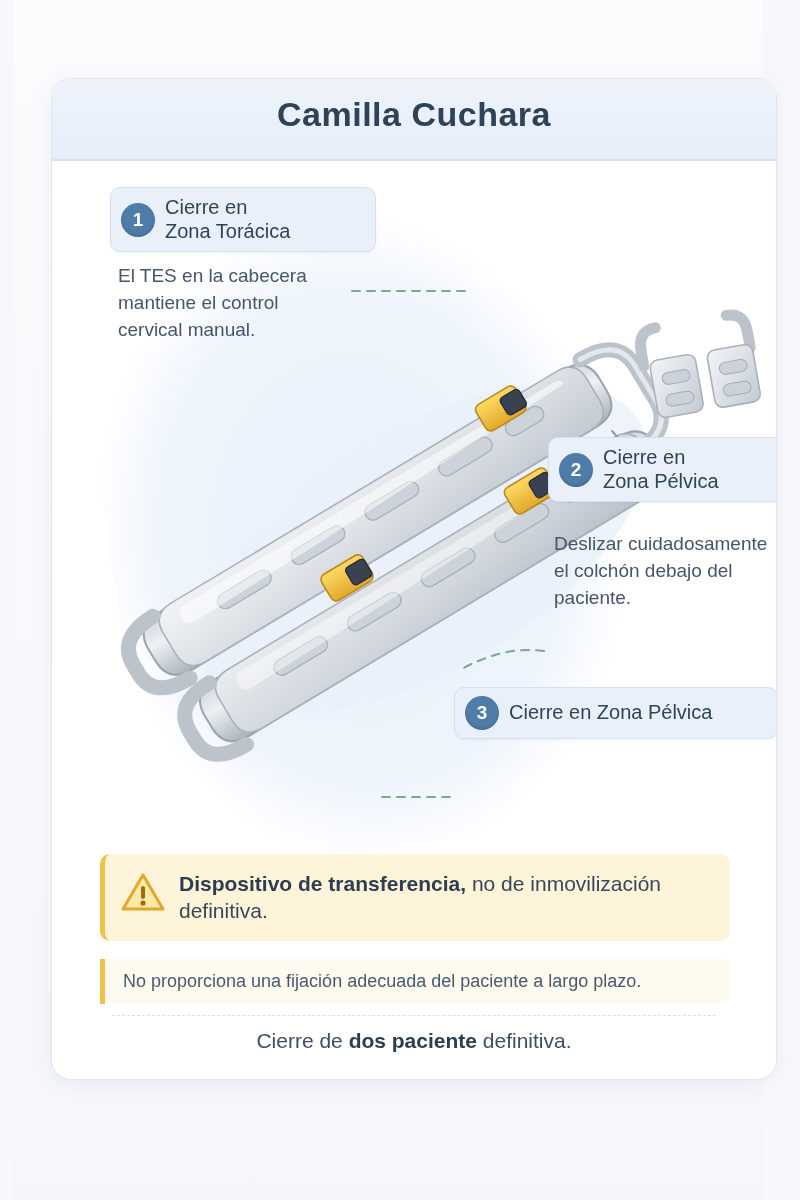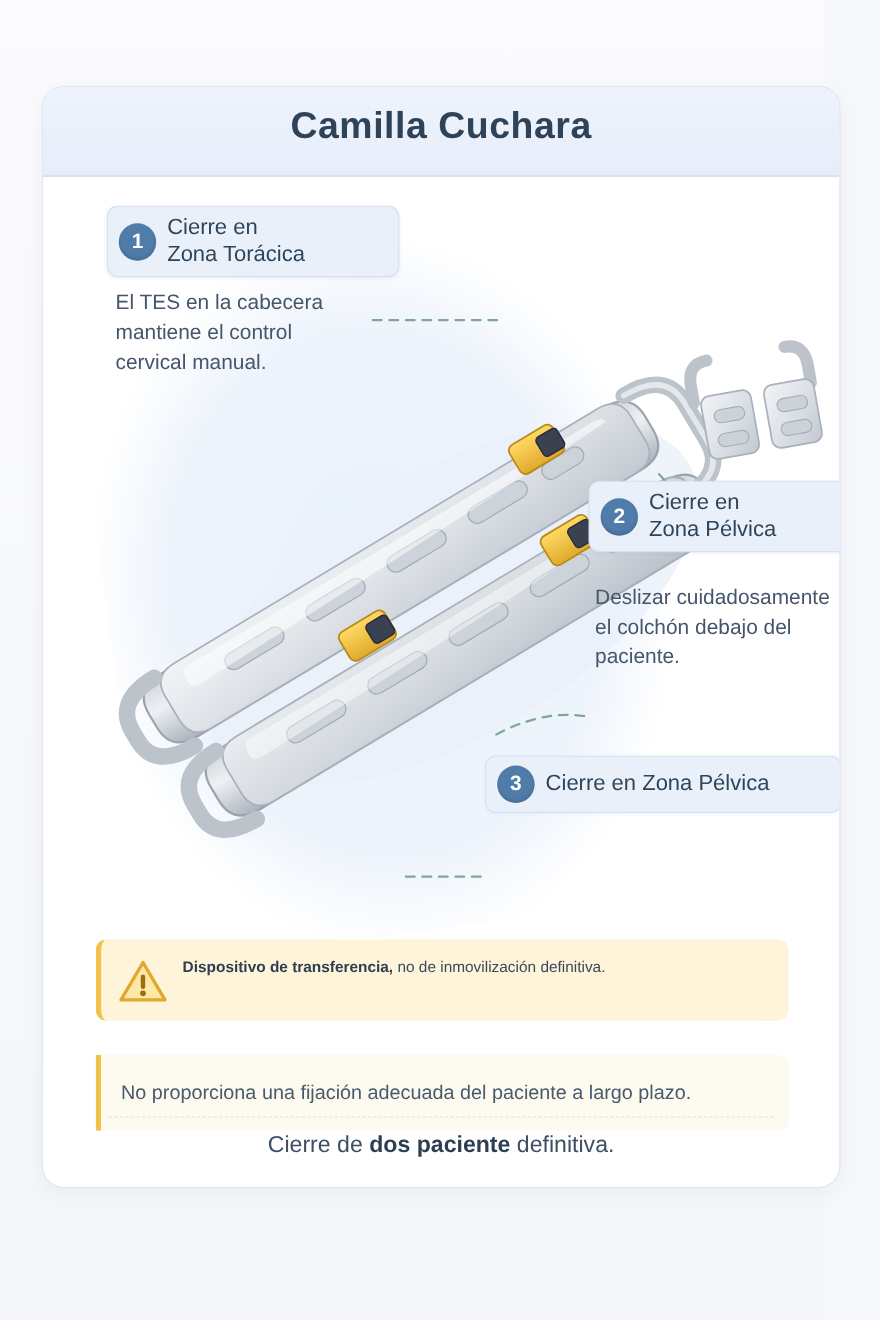--- a/index.html
+++ b/index.html
@@ -13,20 +13,21 @@
     overflow: hidden;
     font-family: "Liberation Sans", sans-serif;
     color: #3b4a5a;
   }
 
   .page {
     position: relative;
     width: 750px;
     height: 1200px;
     background: linear-gradient(180deg, #fbfbfd 0%, #f4f6fa 100%);
+    margin-left: 13px;
   }
 
   
   .card {
     position: absolute;
     left: 38px;
     top: 78px;
     width: 724px;
     height: 1000px;
     background: #ffffff;
@@ -139,36 +140,36 @@
     border-left: 5px solid #f0c14b;
     border-radius: 10px;
     padding: 16px 18px 16px 16px;
     box-sizing: border-box;
     display: flex;
     gap: 14px;
     align-items: flex-start;
   }
   .warn-icon { flex: 0 0 auto; margin-top: 2px; }
   .warn-text {
-    font-size: 14px;
+    font-size: 21px;
     line-height: 1.3;
     color: #3a4758;
   }
   .warn-text b { font-weight: bold; color: #2e3d4f; }
 
   .subnote {
     position: absolute;
     left: 48px;
     top: 880px;
     width: 630px;
     box-sizing: border-box;
     background: #fdfaf0;
     border-left: 5px solid #f0c14b;
     border-radius: 0 8px 8px 0;
-    padding: 24px 18px;
+    padding: 12px 18px;
     font-size: 18px;
     color: #4a5a6c;
   }
 
   .divider {
     position: absolute;
     left: 60px;
     top: 936px;
     width: 604px;
     border-top: 1px dashed #d9e1ec;

